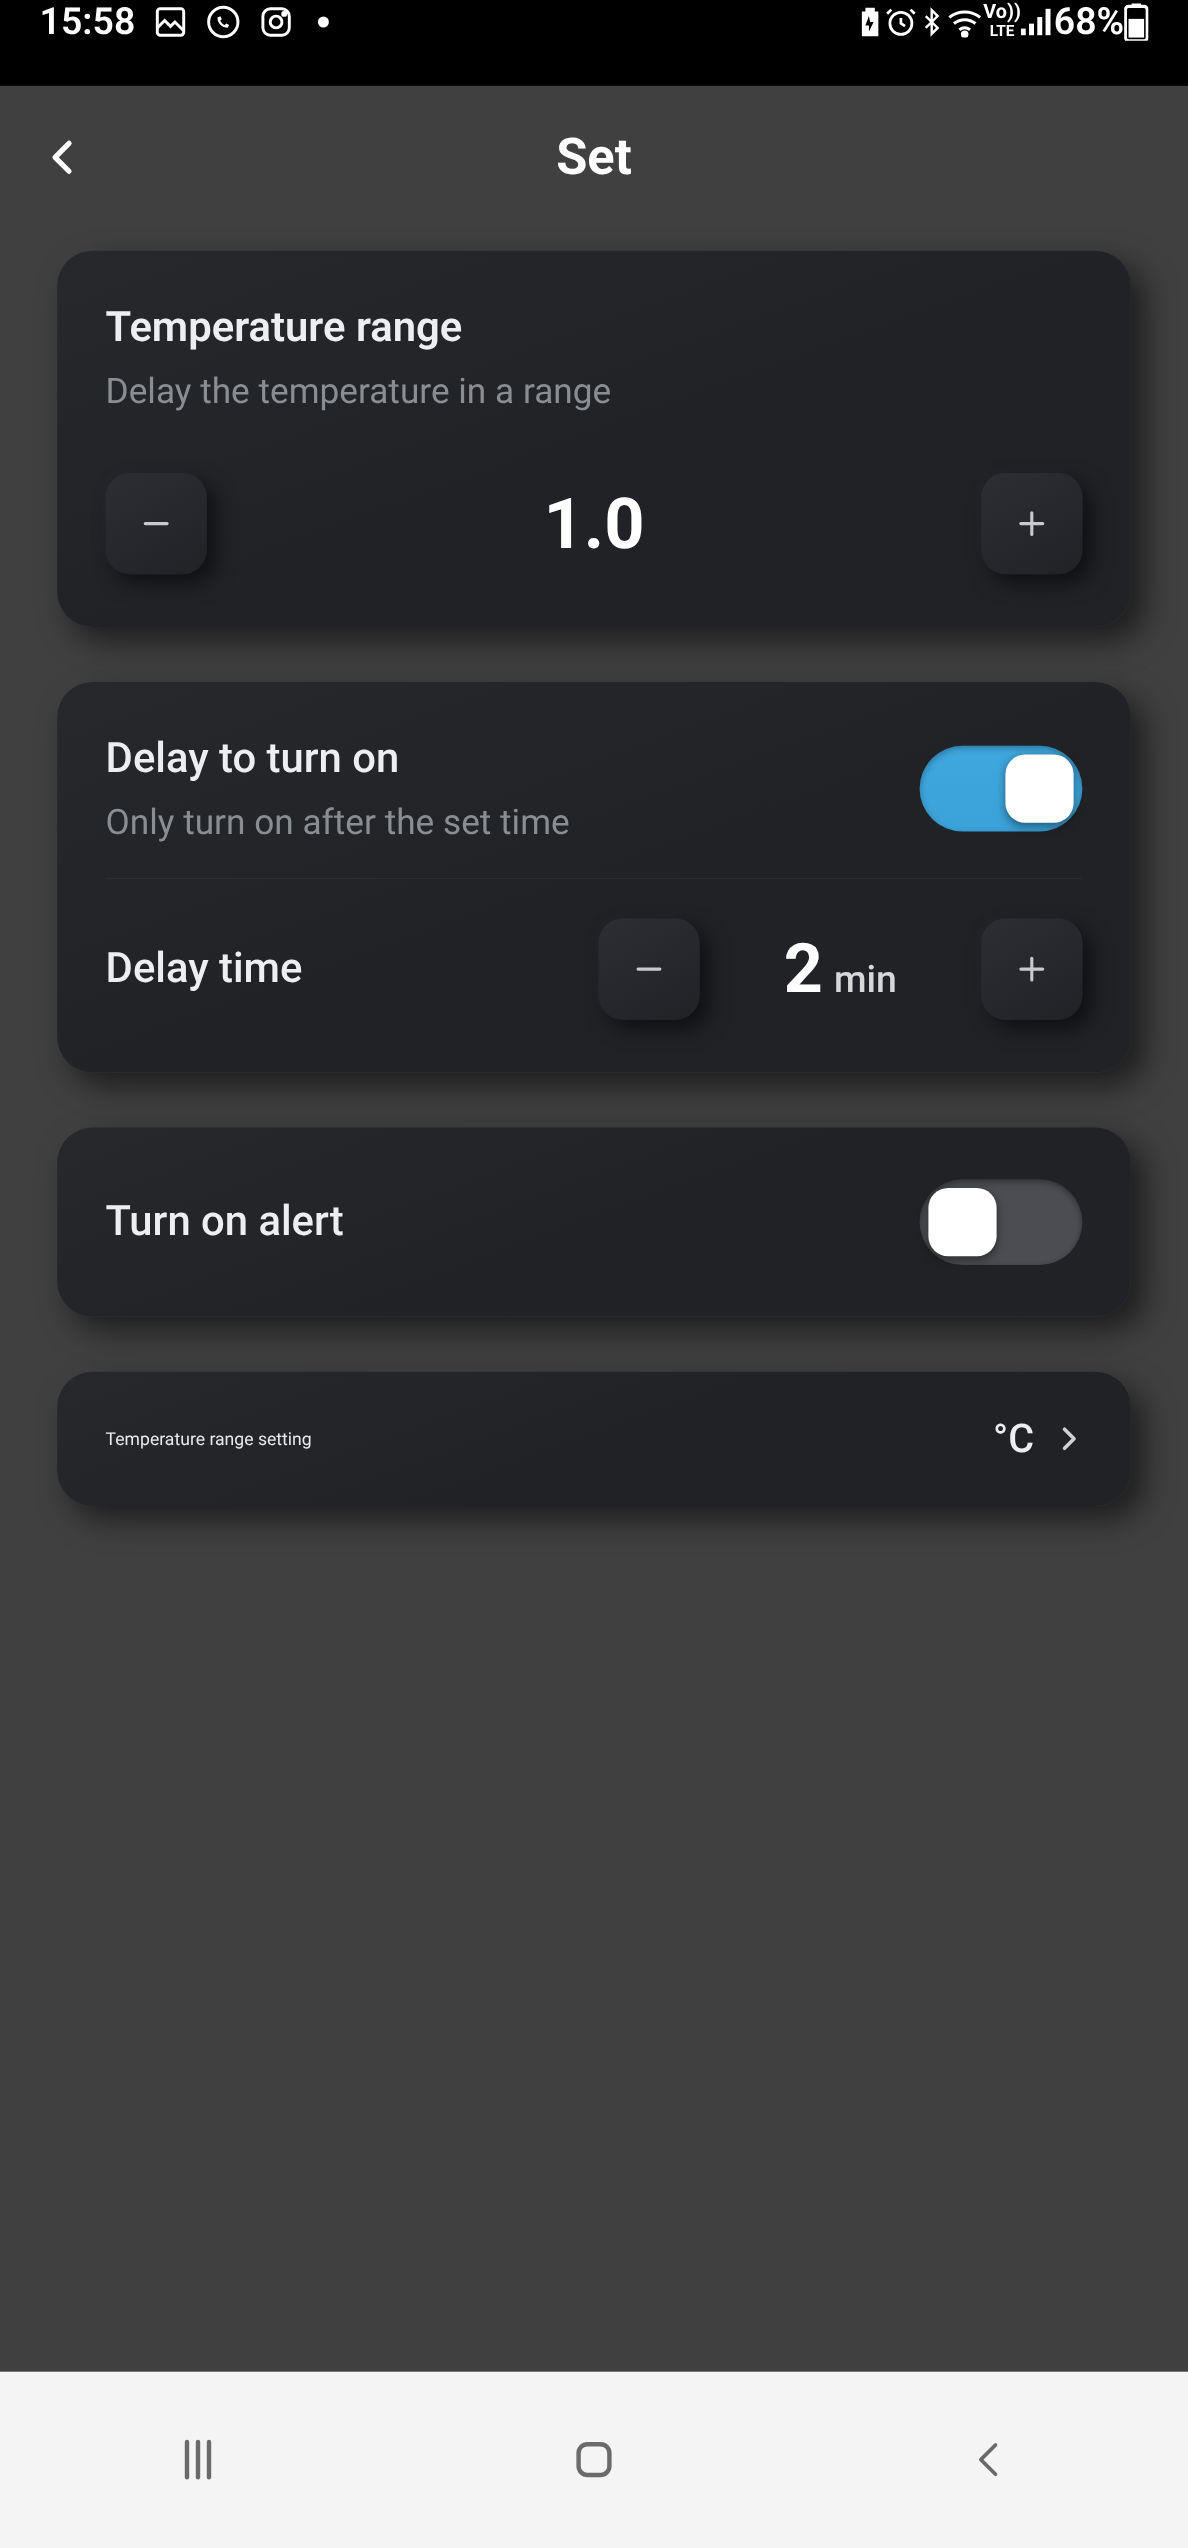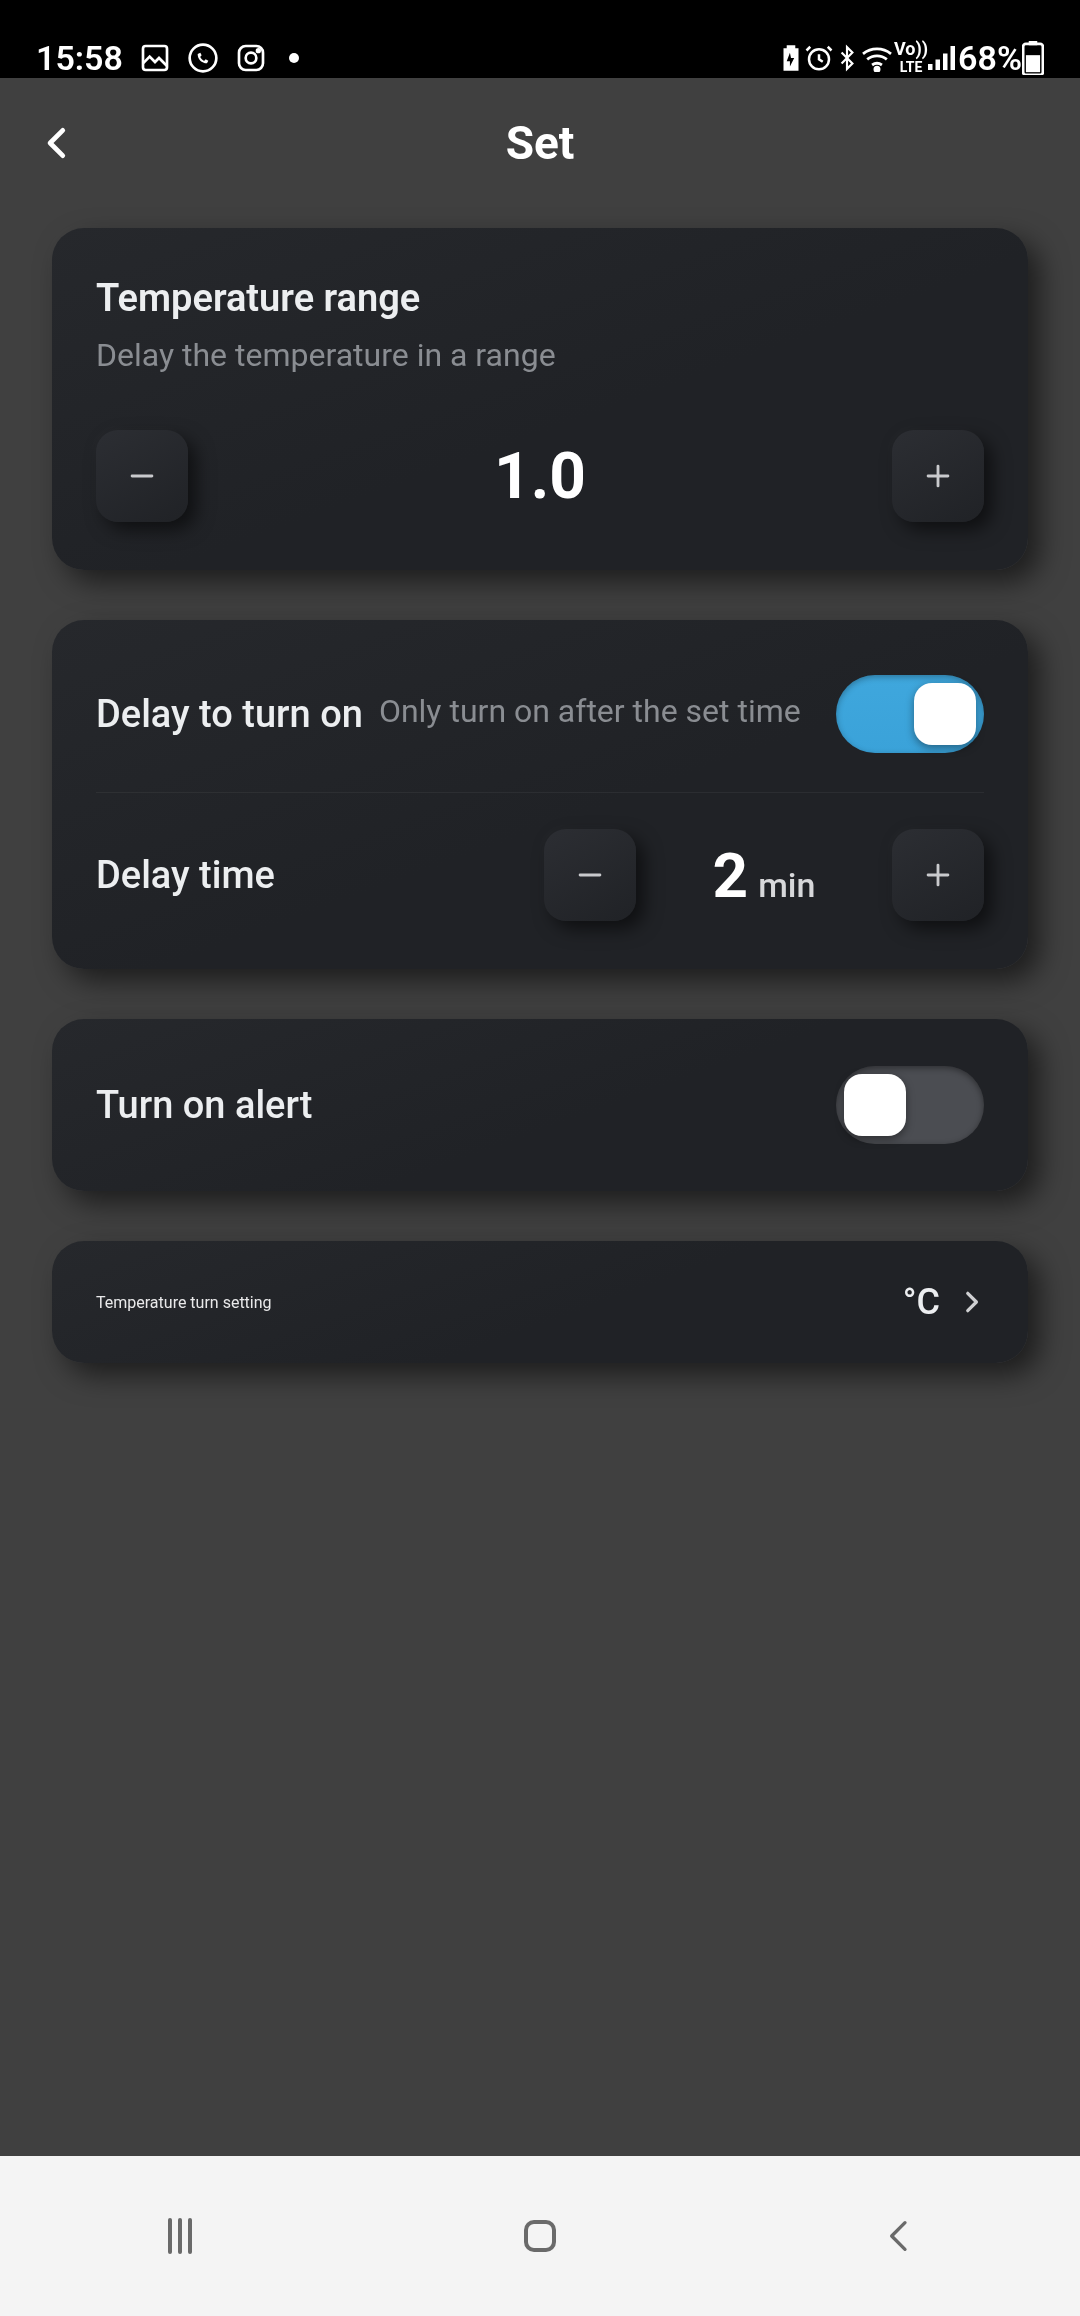--- a/index.html
+++ b/index.html
@@ -16,21 +16,21 @@
     color: #e9e9ea;
     overflow: hidden;
   }
 
   
   .status-bar {
     height: 78px;
     width: 100%;
     background: #000;
     display: flex;
-    align-items: flex-end;
+    align-items: flex-start;
     padding: 0 36px;
     font-size: 34px;
     font-weight: 600;
     color: #fff;
     justify-content: space-between;
   }
   .status-left {
     display: flex;
     align-items: center;
     gap: 16px;
@@ -141,21 +141,21 @@
   
   .row {
     display: flex;
     align-items: center;
     justify-content: space-between;
     min-height: 92px;
   }
   .row + .row-sep {
     height: 1px; background: rgba(255,255,255,0.05); margin: 32px 0 36px 0;
   }
-  .row .label-col { display:flex; flex-direction:row; gap:16px; }
+  .row .label-col { display:flex; flex-direction:column; gap:16px; }
   .row .label {
     font-size: 38px;
     font-weight: 500;
     color: #eceef0;
   }
   .row .sub {
     font-size: 32px;
     color: #8a8d92;
   }
 
@@ -354,21 +354,21 @@
       <div class="row">
         <div class="label">Turn on alert</div>
         <div class="toggle off">
           <div class="knob"></div>
         </div>
       </div>
     </div>
 
     <div class="card tight">
       <div class="link-row">
-        <div class="label">Temperature turn setting</div>
+        <div class="label">Temperature range setting</div>
         <div class="right">
           <span>°C</span>
           <svg width="26" height="40" viewBox="0 0 24 24" fill="none" stroke="#cfd0d2" stroke-width="3" stroke-linecap="round" stroke-linejoin="round">
               <polyline points="9 4 17 12 9 20"></polyline>
             </svg>
         </div>
       </div>
     </div>
 
 

